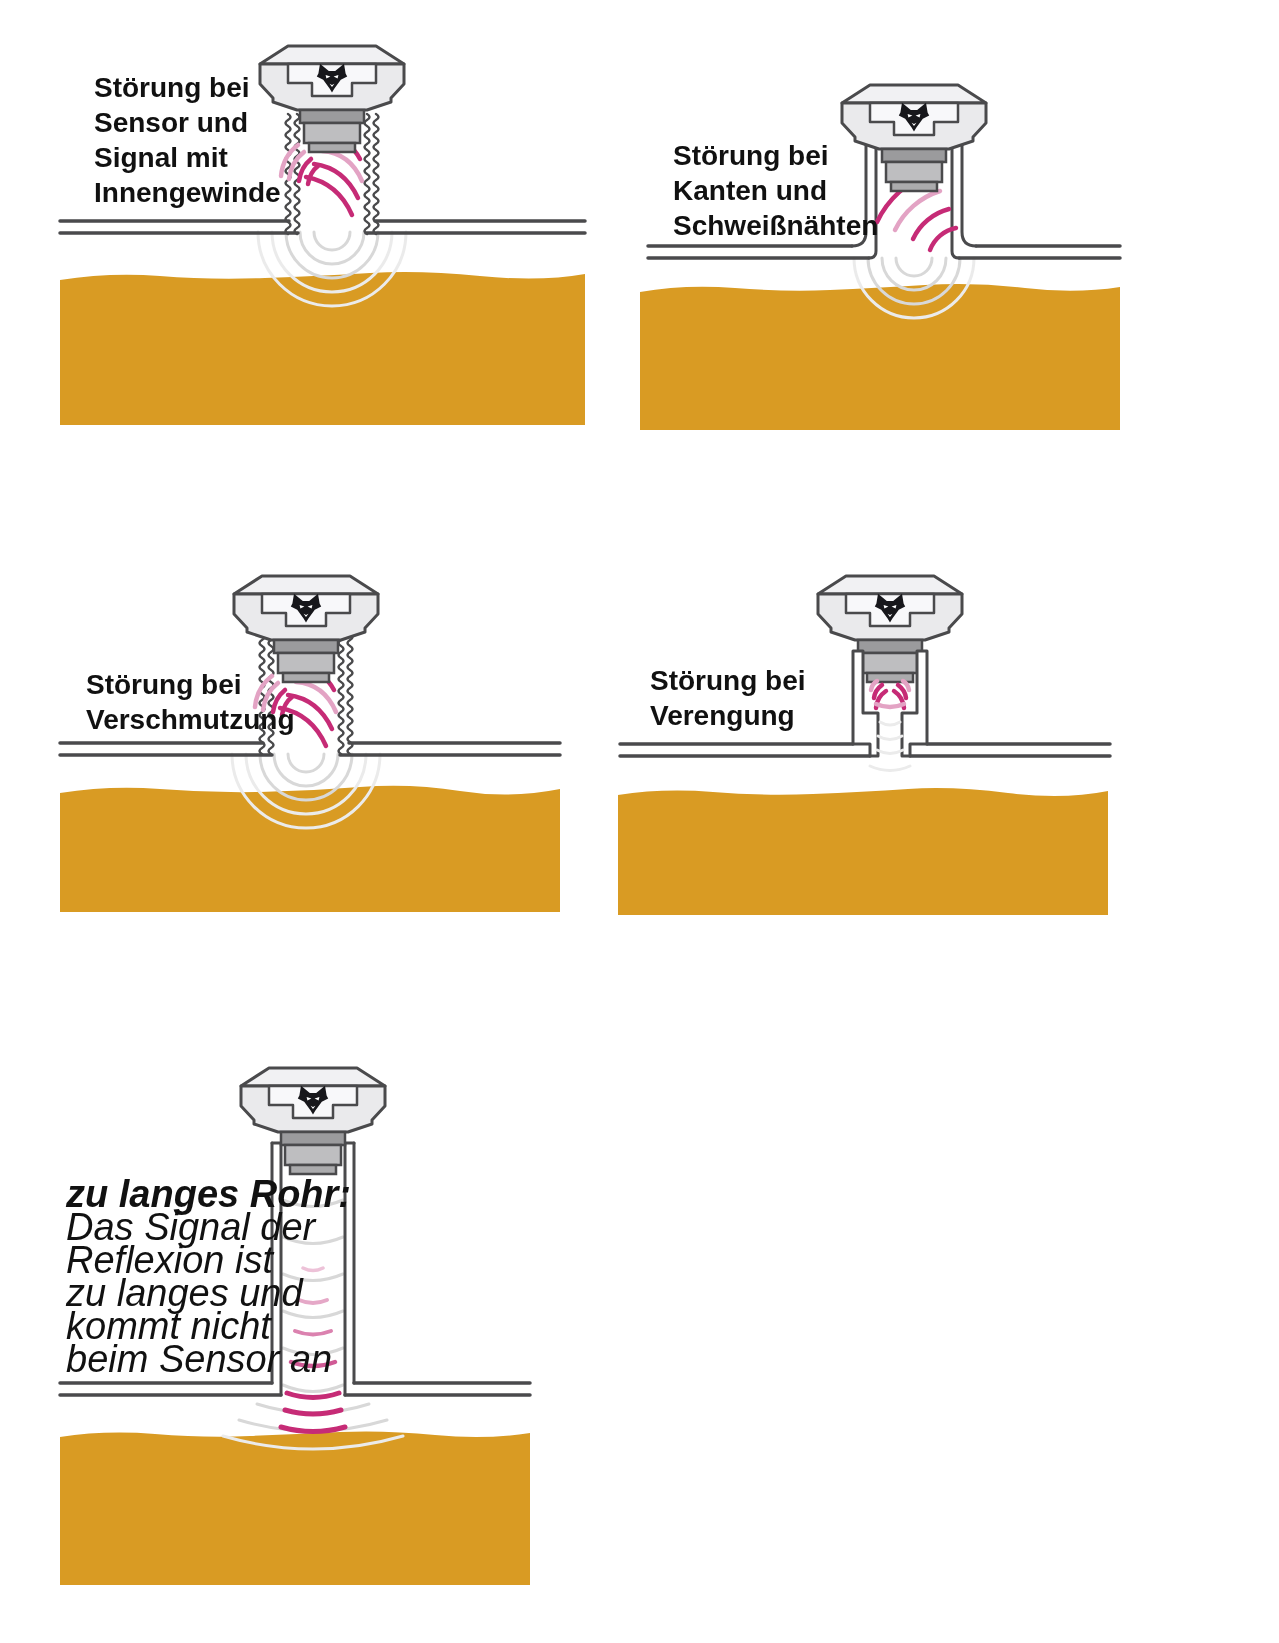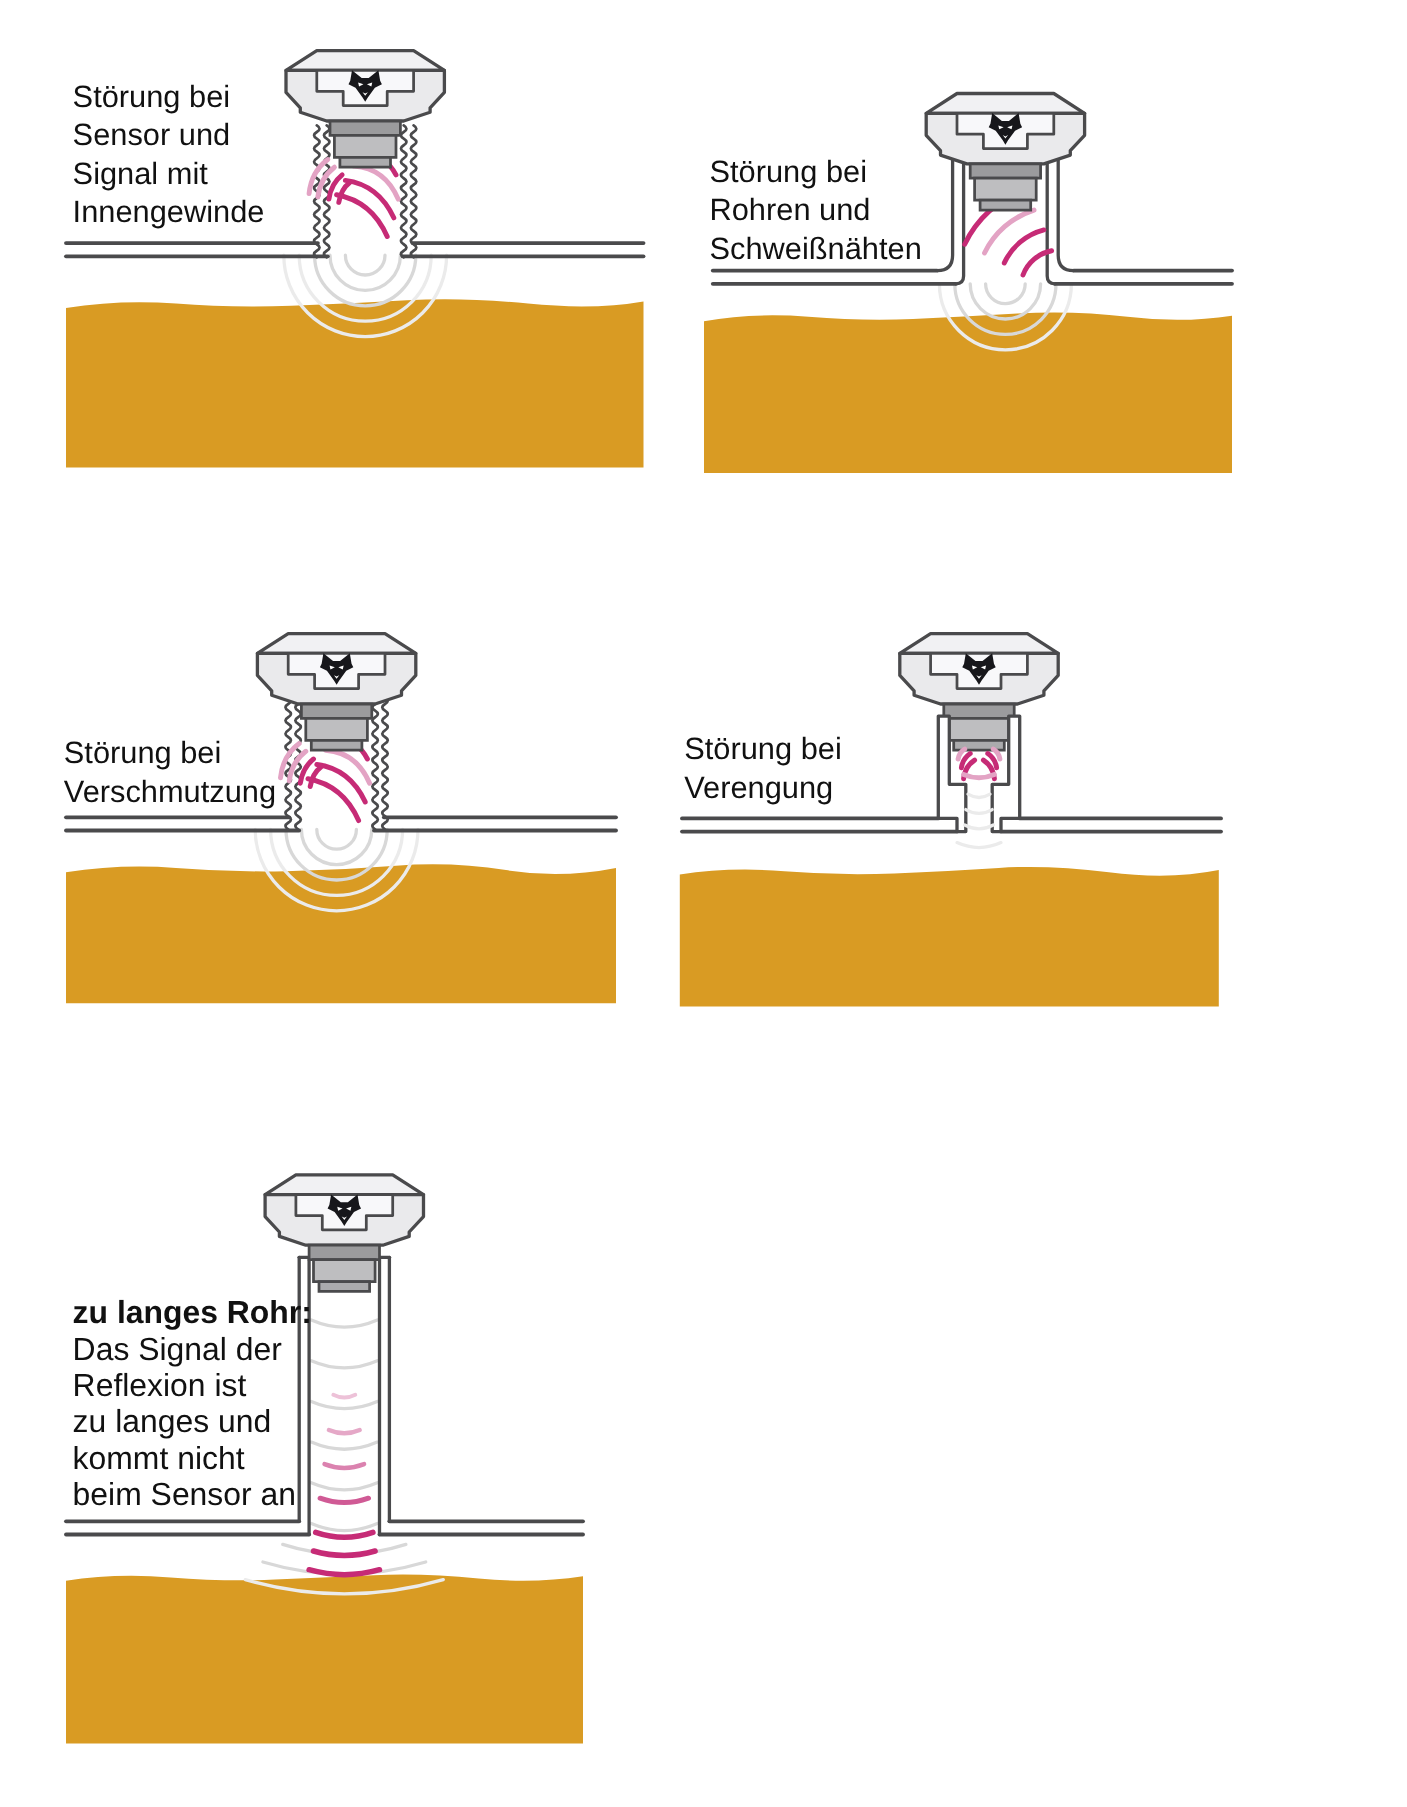--- a/index.html
+++ b/index.html
@@ -8,23 +8,23 @@
     --sensor-face-color:#EAEAEC; --sensor-cap-color:#F1F1F3; --sensor-panel-color:#F8F8FA;
     --metal-dark-color:#9B9B9D; --metal-mid-color:#BEBEC0; --metal-light-color:#ABABAD;
     --logo-color:#17171B; --text-color:#111111; --background-color:#FFFFFF;
   }
   html,body{margin:0;padding:0;background:var(--background-color);}
   .page{position:relative;width:1279px;height:1643px;background:var(--background-color);
         font-family:"Liberation Sans", sans-serif; overflow:hidden;}
   svg.canvas{position:absolute;left:0;top:0;}
   .caption{position:absolute;color:var(--text-color);font-size:28px;line-height:35px;}
   .caption span{display:block;white-space:nowrap;}
-  .caption.b span{font-weight:normal;}
+  .caption.b span{font-weight:bold;margin-left:28px;}
   .caption .bold{font-weight:bold;}
-  .caption-long{font-size:29px;line-height:33px;}
+  .caption-long{font-size:38px;line-height:33px;font-style:italic;}
   
   .ln{fill:none;stroke:var(--outline-color);stroke-width:3.5;stroke-linecap:round;}
   .w3{stroke-width:3;} .w25{stroke-width:2.5;}
   .wallfill{fill:#fff;stroke:var(--outline-color);stroke-width:3;stroke-linejoin:round;}
   .s-cap{fill:var(--sensor-cap-color);stroke:var(--outline-color);stroke-width:3;stroke-linejoin:round;}
   .s-face{fill:var(--sensor-face-color);stroke:var(--outline-color);stroke-width:3;stroke-linejoin:round;}
   .s-panel{fill:var(--sensor-panel-color);stroke:var(--outline-color);stroke-width:2.5;stroke-linejoin:round;}
   .s-m1{fill:var(--metal-dark-color);stroke:var(--outline-color);stroke-width:2.5;}
   .s-m2{fill:var(--metal-mid-color);stroke:var(--outline-color);stroke-width:2.5;}
   .s-m3{fill:var(--metal-light-color);stroke:var(--outline-color);stroke-width:2.5;}
@@ -225,21 +225,21 @@
 
 <div class="caption b" style="left:66px;top:70px;">
   <span>Störung bei</span>
   <span>Sensor und</span>
   <span>Signal mit</span>
   <span>Innengewinde</span>
 </div>
 
 <div class="caption b" style="left:645px;top:138px;">
   <span>Störung bei</span>
-  <span>Rohren und</span>
+  <span>Kanten und</span>
   <span>Schweißnähten</span>
 </div>
 
 <div class="caption b" style="left:58px;top:667px;">
   <span>Störung bei</span>
   <span>Verschmutzung</span>
 </div>
 
 <div class="caption b" style="left:622px;top:663px;">
   <span>Störung bei</span>

